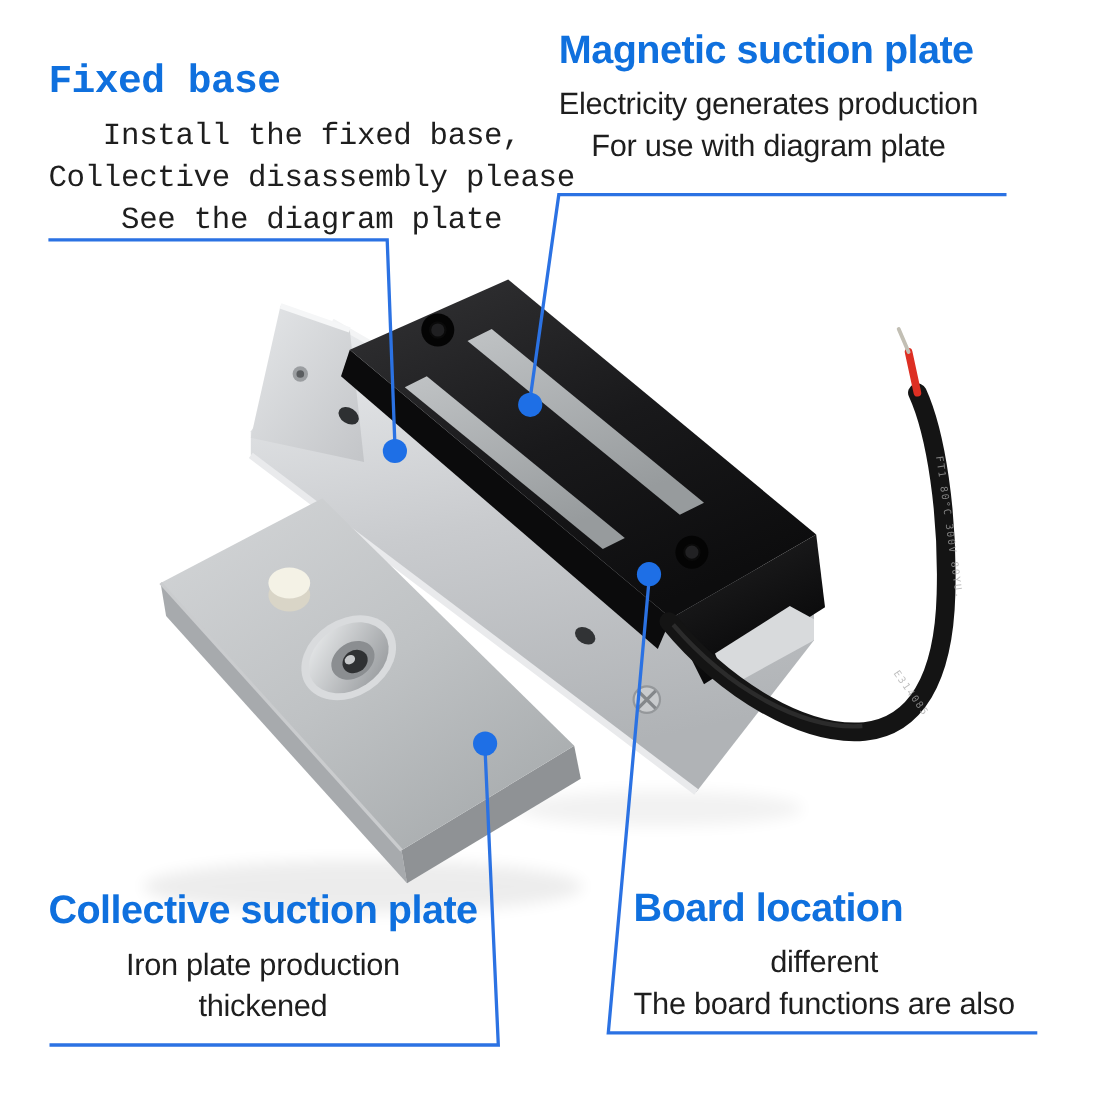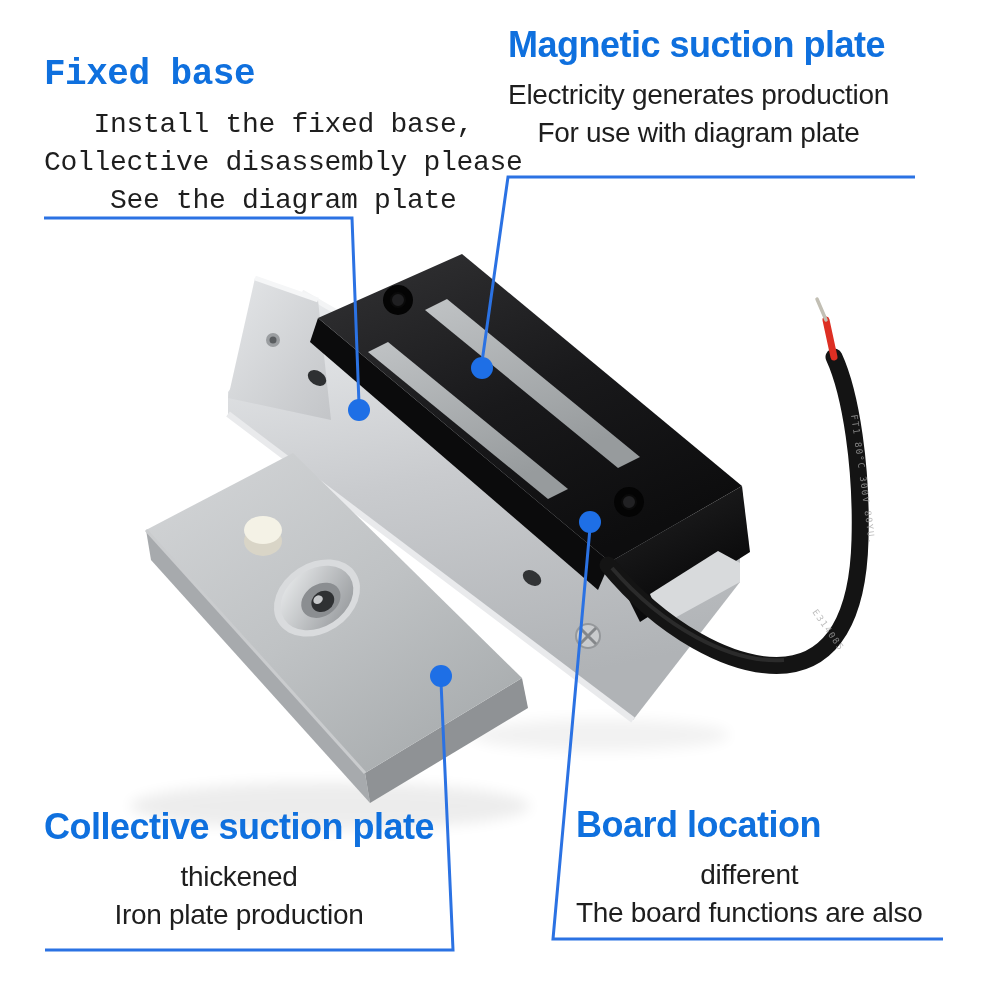--- a/index.html
+++ b/index.html
@@ -134,22 +134,22 @@
   </div>
 
   <div class="callout" style="left:508px;top:24px;">
     <div class="co-title">Magnetic suction plate</div>
     <div class="co-line">Electricity generates production</div>
     <div class="co-line">For use with diagram plate</div>
   </div>
 
   <div class="callout" style="left:44px;top:806px;">
     <div class="co-title">Collective suction plate</div>
+    <div class="co-line">Iron plate production</div>
     <div class="co-line">thickened</div>
-    <div class="co-line">Iron plate production</div>
   </div>
 
   <div class="callout" style="left:576px;top:764px;margin-top:40px;">
     <div class="co-title">Board location</div>
     <div class="co-line">different</div>
     <div class="co-line">The board functions are also</div>
   </div>
 
 </div>
 

